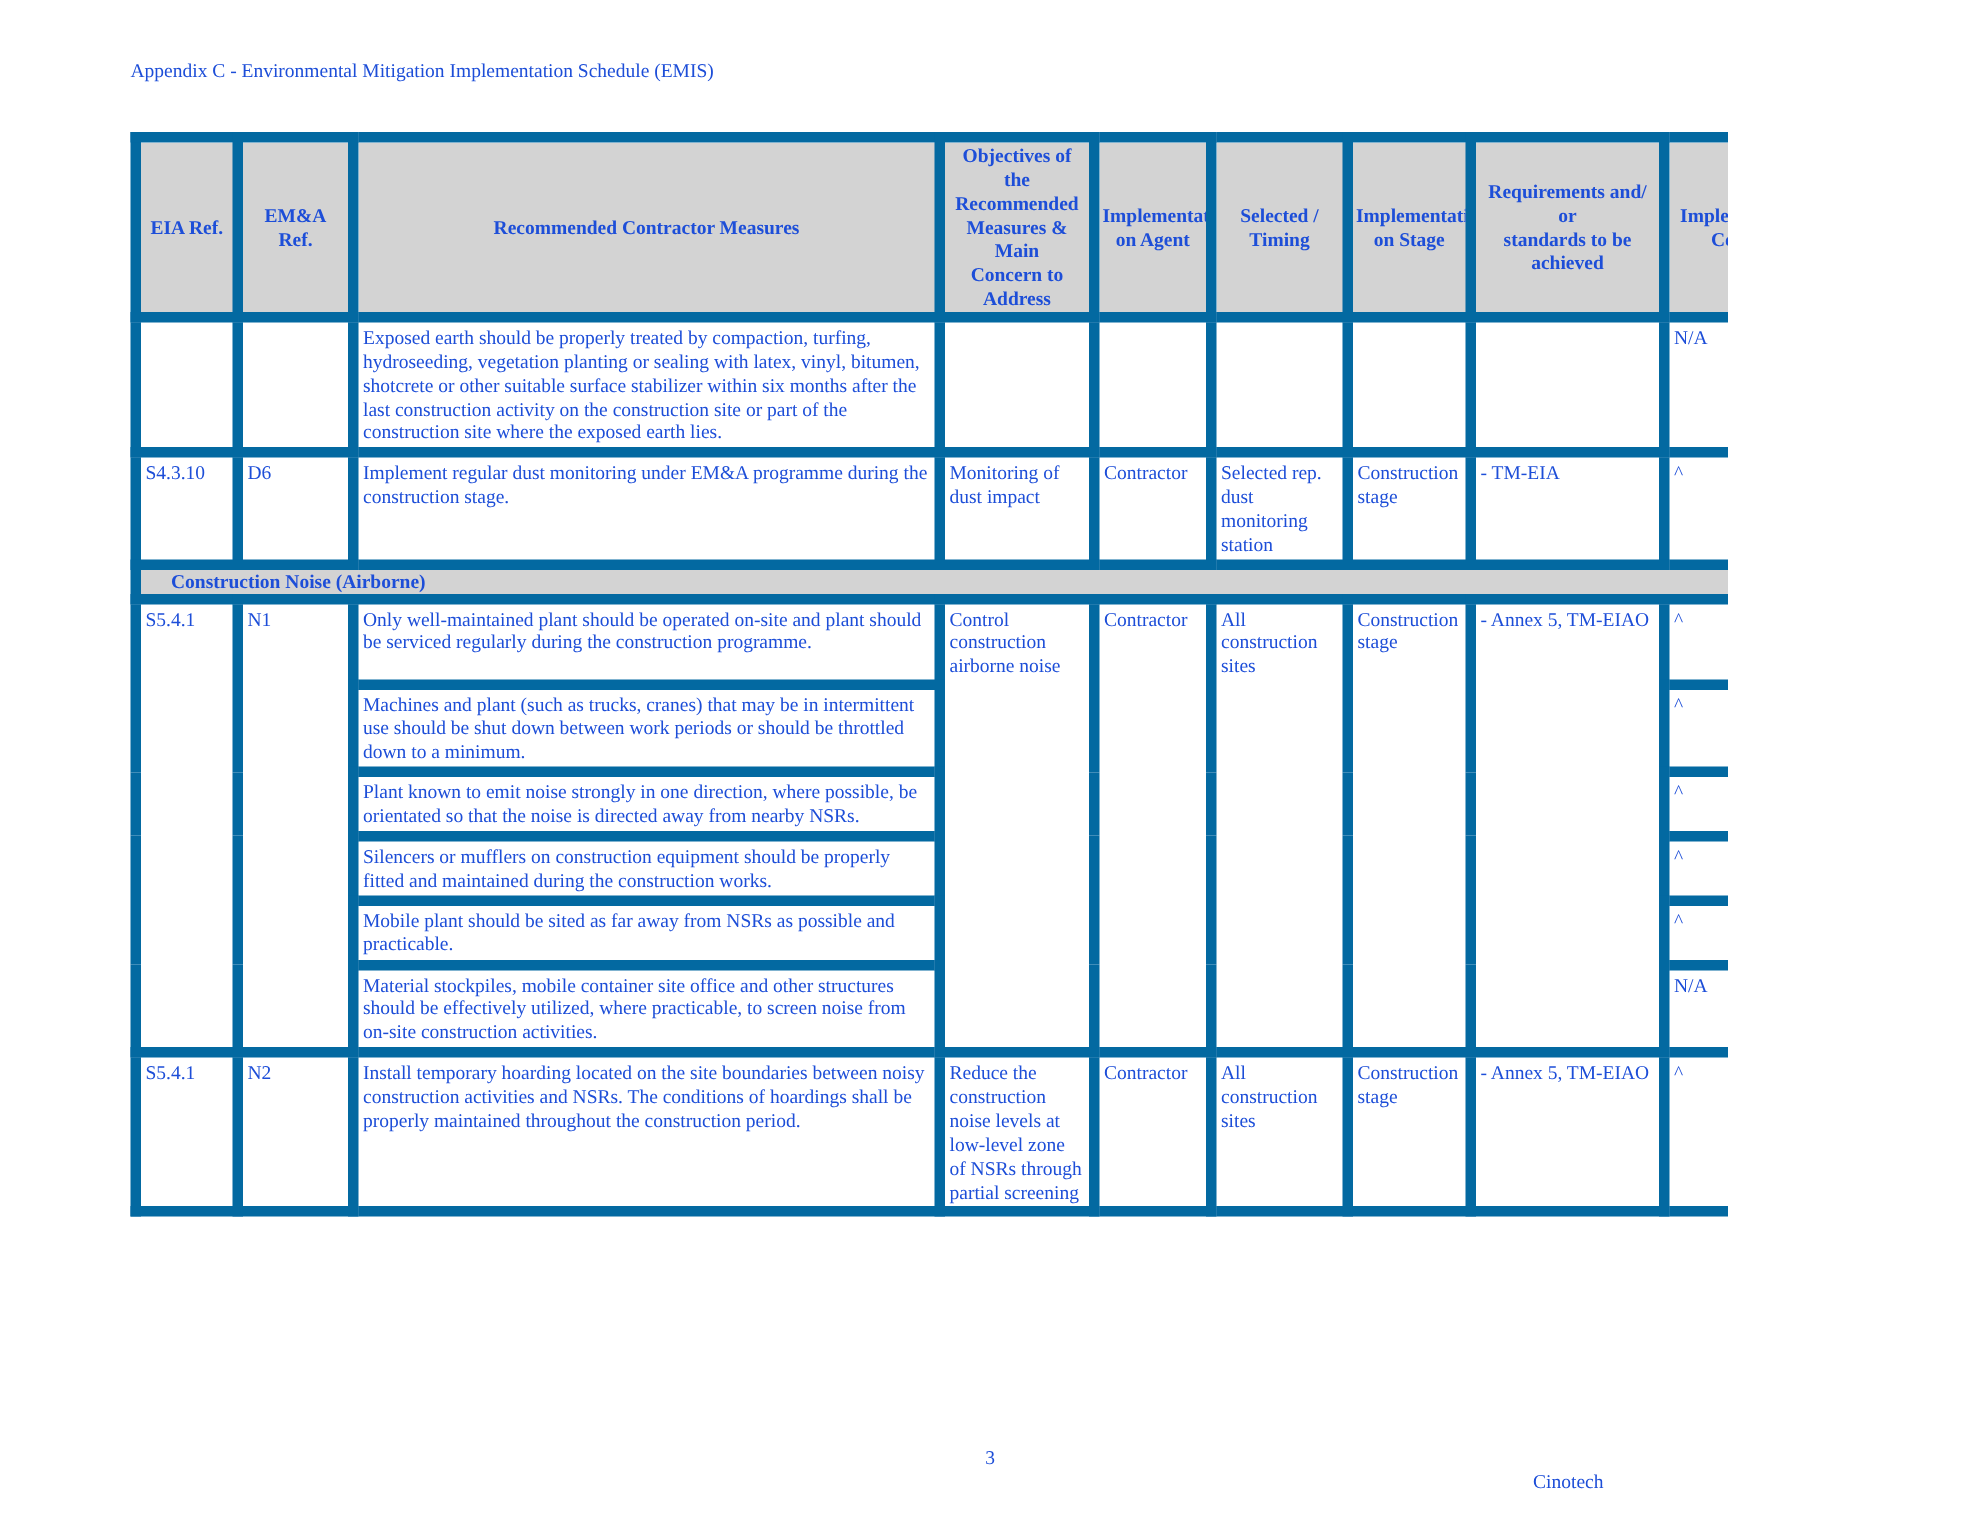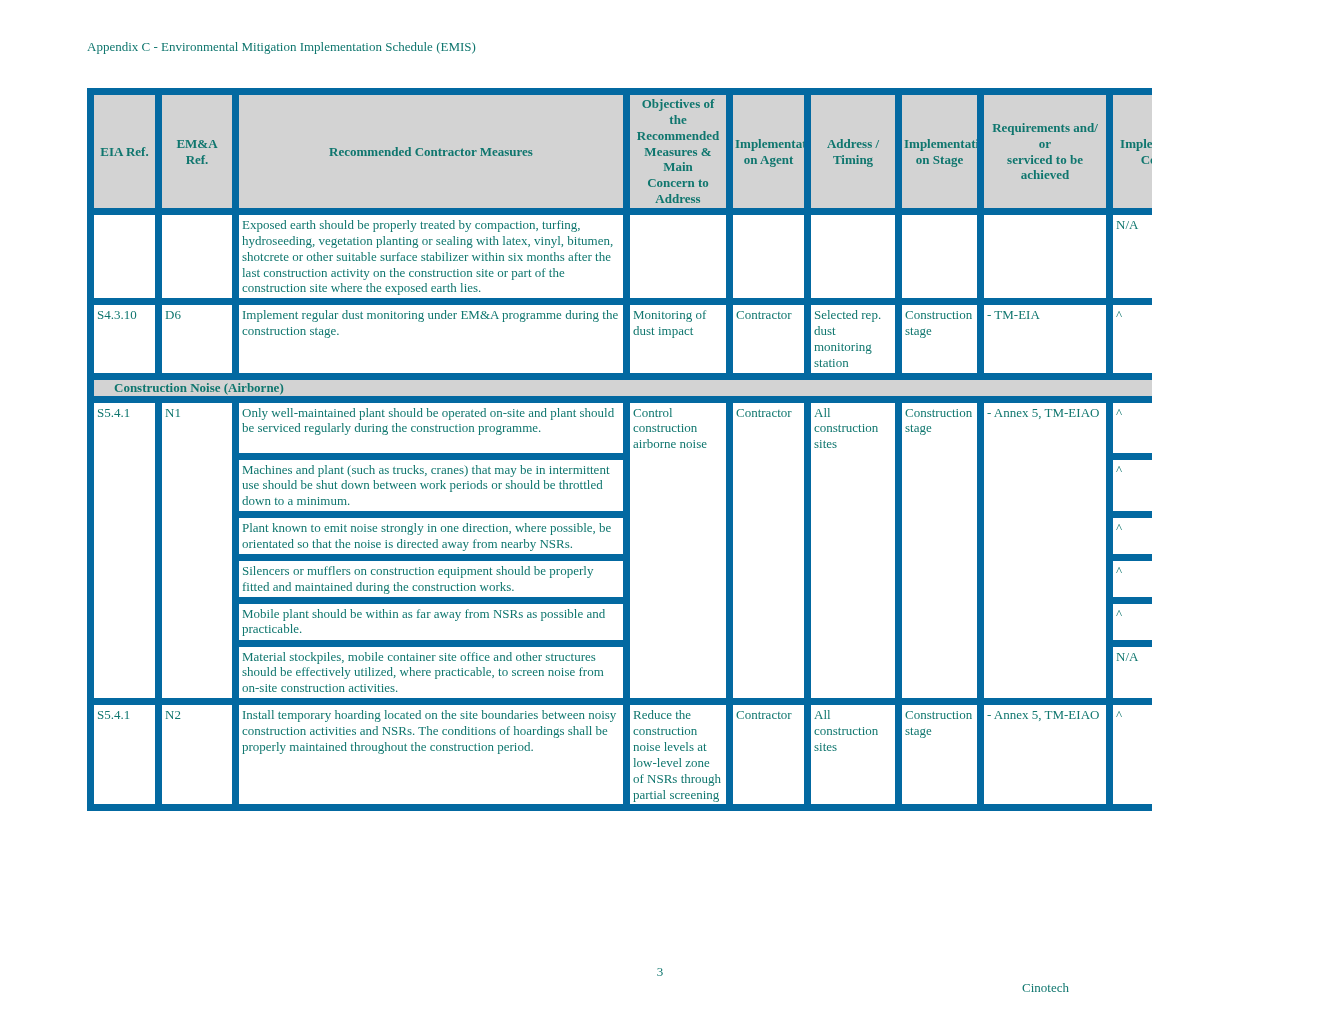--- a/index.html
+++ b/index.html
@@ -2,21 +2,21 @@
 <html><head>
 <meta charset="utf-8">
 <style>
   * { box-sizing: border-box; }
   html,body { margin:0; padding:0; background:#fff; }
   .page {
     position: relative;
     width: 1152px; height: 1019px;
     background: #ffffff;
     font-family: "Liberation Serif", serif;
-    color: #0f766e;
+    color: #1d4ed8;
     overflow: hidden;
   }
   .doc-title {
     position: absolute; left: 87px; top: 39px;
     font-size: 13px; white-space: nowrap;
   }
   table.emis {
     position: absolute; left: 87px; top: 88px;
     width: 1129px;
     border-collapse: collapse;
@@ -82,26 +82,26 @@
           <th>EIA Ref.</th>
           <th>EM&amp;A Ref.</th>
           <th>Recommended Contractor Measures</th>
           <th>Objectives of the
 Recommended
 Measures &amp; Main
 Concern to
 Address</th>
           <th>Implementati
 on Agent</th>
-          <th>Address /
+          <th>Selected /
 Timing</th>
           <th>Implementati
 on Stage</th>
           <th>Requirements and/ or
-serviced to be
+standards to be
 achieved</th>
           <th>Implementation
 Concern</th>
         </tr>
     </thead>
     <tbody id="table-body">
         <tr style="height: 89px; margin-left: 36px;">
           <td class="c-center" rowspan="1"></td>
           <td class="c-center" rowspan="1"></td>
           <td class="c-left">Exposed earth should be properly treated by compaction, turfing, hydroseeding, vegetation planting or sealing with latex, vinyl, bitumen, shotcrete or other suitable surface stabilizer within six months after the last construction activity on the construction site or part of the construction site where the exposed earth lies.</td>
@@ -143,21 +143,21 @@
         </tr>
         <tr style="height: 40px;">
           <td class="c-left">Plant known to emit noise strongly in one direction, where possible, be orientated so that the noise is directed away from nearby NSRs.</td>
           <td class="c-center">^</td>
         </tr>
         <tr style="height: 40px;">
           <td class="c-left">Silencers or mufflers on construction equipment should be properly fitted and maintained during the construction works.</td>
           <td class="c-center">^</td>
         </tr>
         <tr style="height: 43px;">
-          <td class="c-left">Mobile plant should be within as far away from NSRs as possible and practicable.</td>
+          <td class="c-left">Mobile plant should be sited as far away from NSRs as possible and practicable.</td>
           <td class="c-center">^</td>
         </tr>
         <tr style="height: 57px;">
           <td class="c-left">Material stockpiles, mobile container site office and other structures should be effectively utilized, where practicable, to screen noise from on-site construction activities.</td>
           <td class="c-center">N/A</td>
         </tr>
         <tr style="height: 100px;">
           <td class="c-center" rowspan="1">S5.4.1</td>
           <td class="c-center" rowspan="1">N2</td>
           <td class="c-left">Install temporary hoarding located on the site boundaries between noisy construction activities and NSRs.  The conditions of hoardings shall be properly maintained throughout the construction period.</td>

